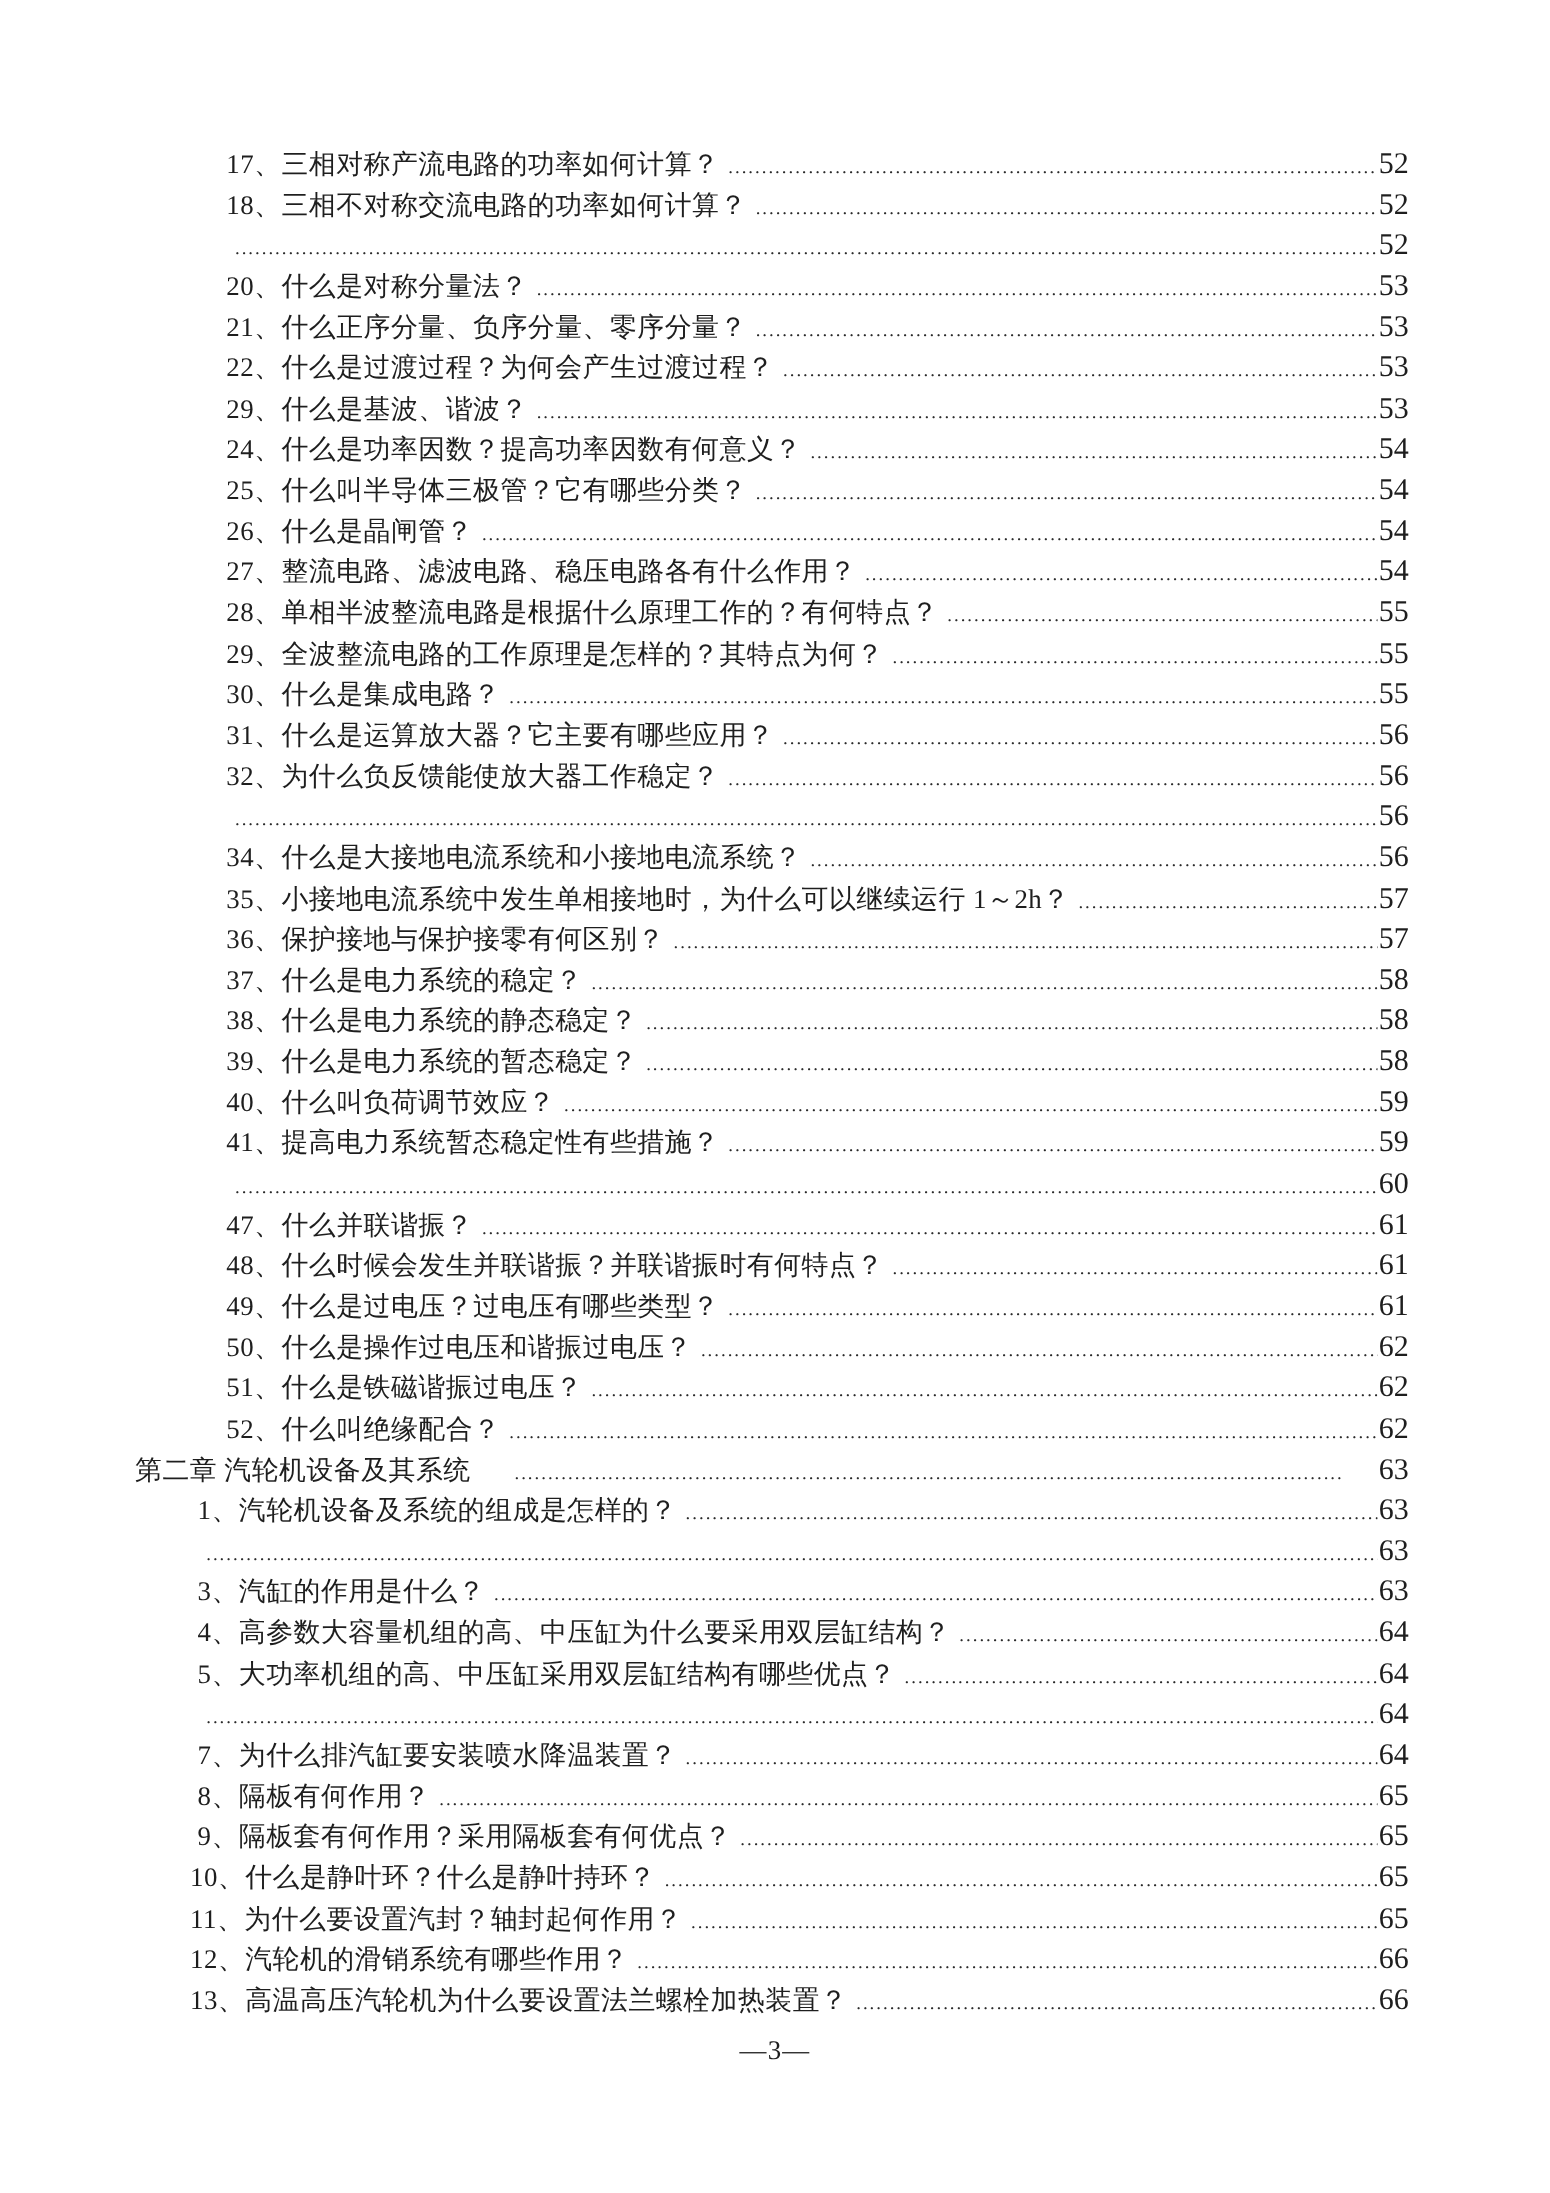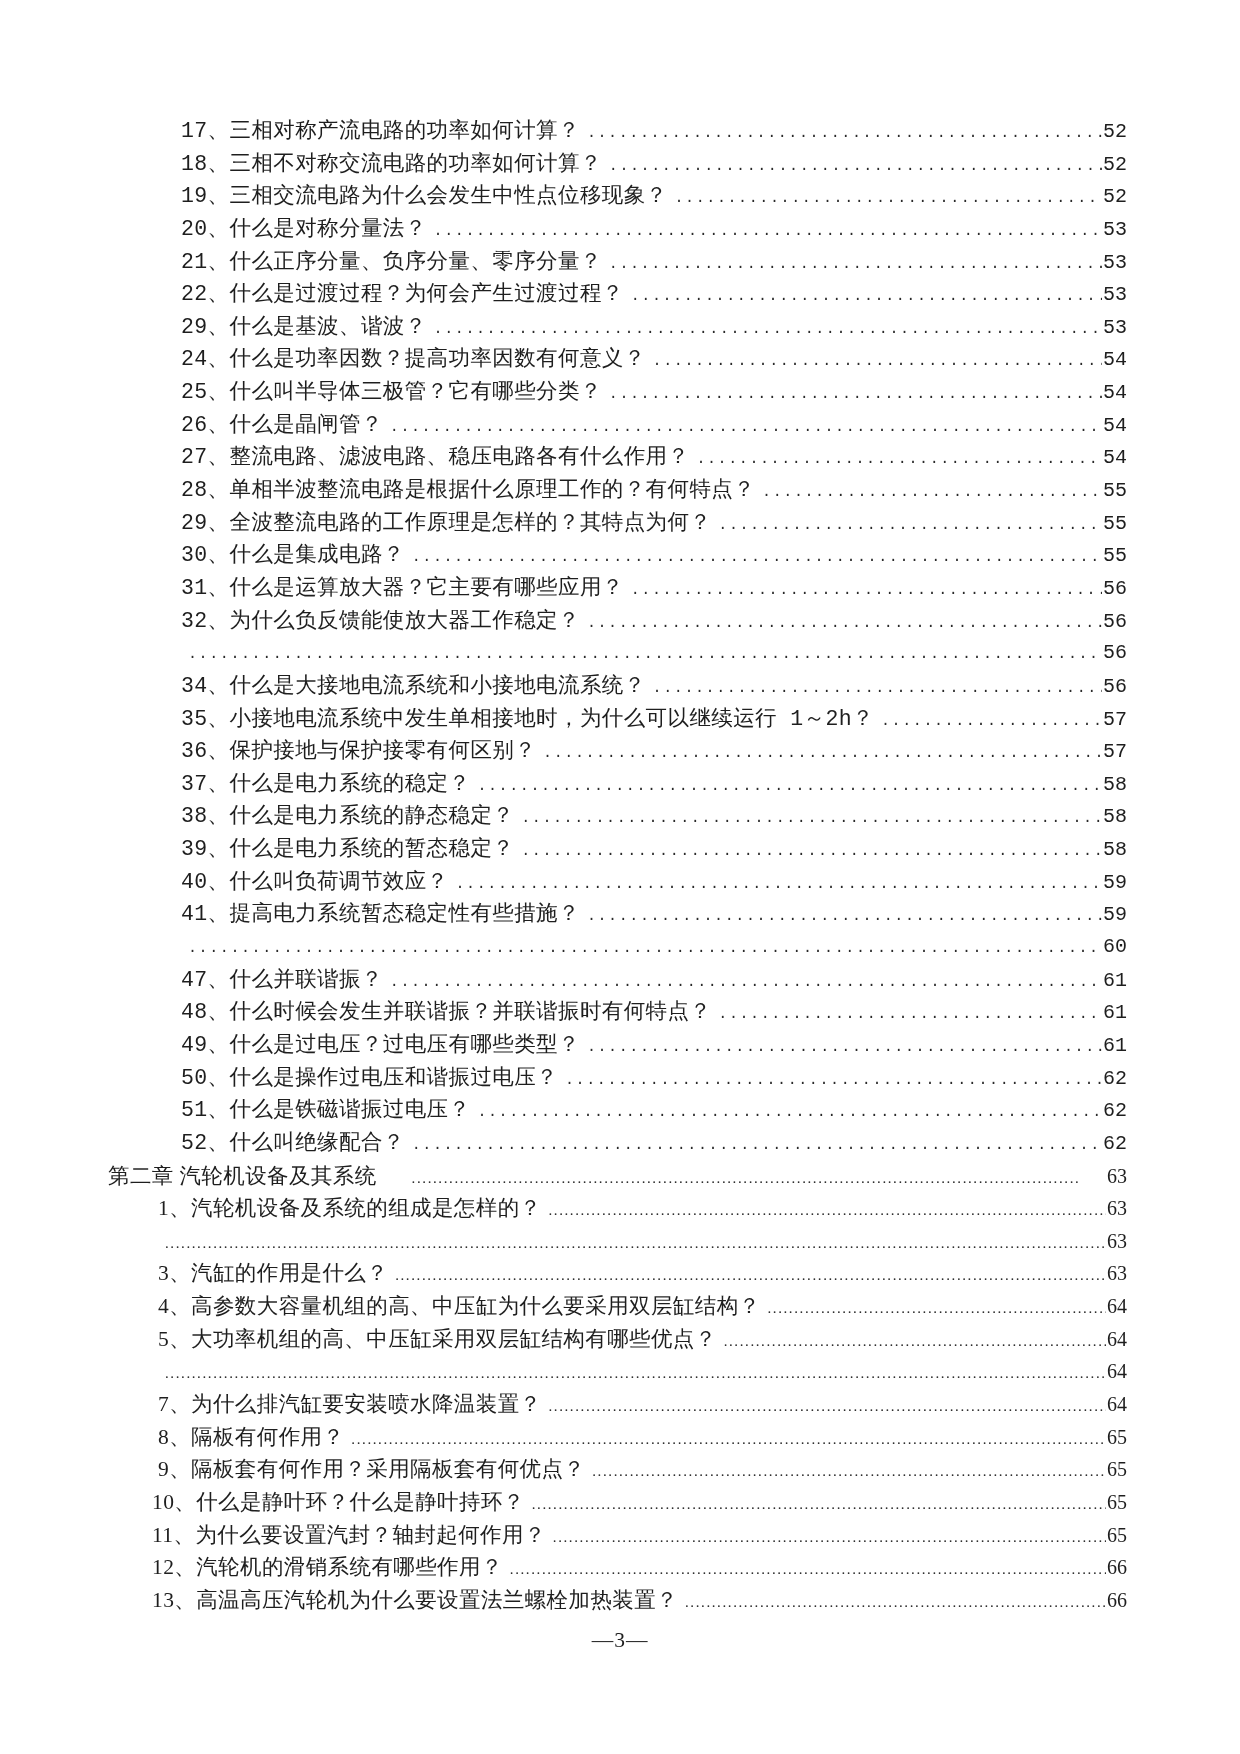--- a/index.html
+++ b/index.html
@@ -14,40 +14,40 @@
   .page { padding-top: 115px; }
   .toc { margin: 0 113px 0 108px; }
   .toc-row {
     display: flex;
     align-items: baseline;
     height: 32.65px;
     font-size: 21.5px;
     line-height: 32.65px;
   }
   .toc-row.chapter { padding-left: 0; gap: 28px; }
-  .toc-row.sec1 { padding-left: 73px; font-family: Liberation Mono, monospace; }
+  .toc-row.sec1 { padding-left: 73px; }
   .toc-row.sec2-s { padding-left: 50px; }
   .toc-row.sec2-d { padding-left: 44px; }
   .toc-label {
     white-space: nowrap;
     letter-spacing: 0.4px;
     flex: 0 0 auto;
   }
   .toc-dots {
     flex: 1 1 auto;
     overflow: hidden;
     white-space: nowrap;
     font-size: 15px;
     letter-spacing: 1.6px;
     margin: 0 1px 0 7px;
     color: #2a2a2a;
   }
   .toc-page {
     flex: 0 0 auto;
-    font-size: 20px;
+    font-size: 24px;
     text-align: right;
   }
   .footer {
     text-align: center;
     font-size: 21.5px;
     margin-top: 12px;
     letter-spacing: 1px;
     color: #1e1e1e;
   }
 </style>
@@ -62,21 +62,20 @@
     <span class="toc-page">52</span>
   </div>
 
   <div class="toc-row sec1">
     <span class="toc-label">18、三相不对称交流电路的功率如何计算？</span>
     <span class="toc-dots">................................................................................................................................................................................................................................................................................................................................</span>
     <span class="toc-page">52</span>
   </div>
 
   <div class="toc-row sec1">
-    <span class="toc-label">19、三相交流电路为什么会发生中性点位移现象？</span>
     <span class="toc-dots">................................................................................................................................................................................................................................................................................................................................</span>
     <span class="toc-page">52</span>
   </div>
 
   <div class="toc-row sec1">
     <span class="toc-label">20、什么是对称分量法？</span>
     <span class="toc-dots">................................................................................................................................................................................................................................................................................................................................</span>
     <span class="toc-page">53</span>
   </div>
 

